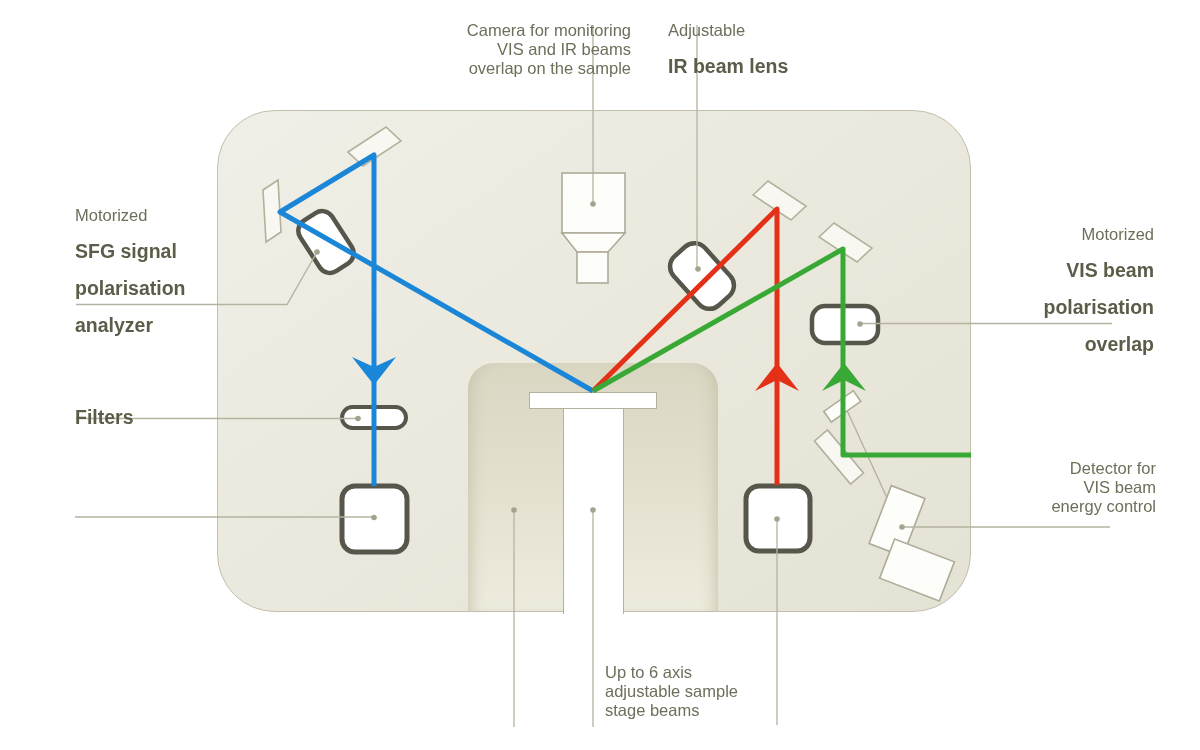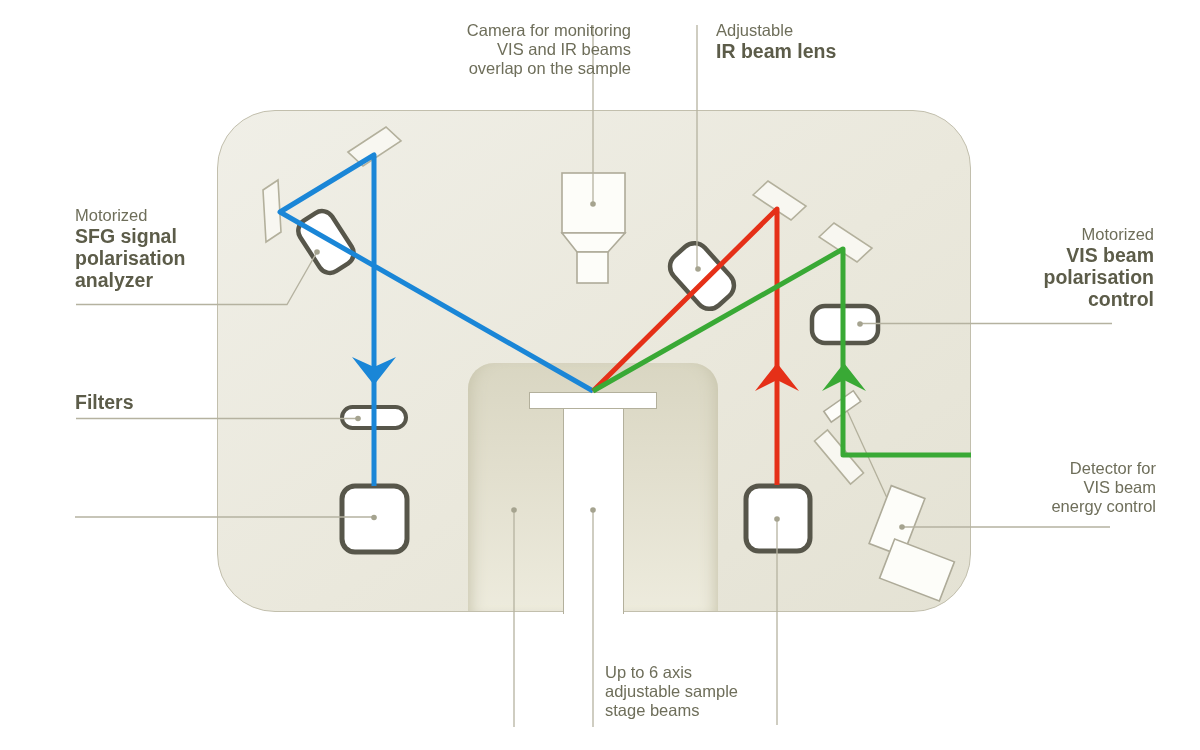--- a/index.html
+++ b/index.html
@@ -40,21 +40,21 @@
   .beam.green{stroke:var(--beam-green);}
   .arrow.blue{fill:var(--beam-blue);}
   .arrow.red{fill:var(--beam-red);}
   .arrow.green{fill:var(--beam-green);}
   .leader{fill:none;stroke:var(--leader);stroke-width:1.3;}
   .thin{stroke:var(--mirror-border);stroke-width:1.3;}
   .dot{fill:var(--dot);}
 
   .label{position:absolute;z-index:10;color:var(--text);}
   .label .ln{font-size:16.5px;line-height:19px;font-weight:400;}
-  .label .ln.b{font-size:19.5px;line-height:22px;font-weight:700;color:var(--text-bold);}
+  .label .ln.b{font-size:19.5px;line-height:22px;font-weight:700;color:var(--text-bold);margin-top:15px;}
   .label.right{text-align:right;}
 </style>
 </head>
 <body>
 
 <div class="stage">
 
   <div class="enclosure"></div>
   <div class="notch"></div>
   <div class="pedestal-column"></div>
@@ -118,42 +118,42 @@
     <path class="leader" d="M777,519 V725"></path>
     <circle class="dot" cx="777" cy="519" r="2.8"></circle>
   </svg>
 
   <div class="label right" style="top:21px;right:613px">
     <div class="ln">Camera for monitoring</div>
     <div class="ln">VIS and IR beams</div>
     <div class="ln">overlap on the sample</div>
   </div>
 
-  <div class="label" style="top:21px;left:716px">
+  <div class="label" style="top:21px;left:668px">
     <div class="ln">Adjustable</div>
     <div class="ln b">IR beam lens</div>
   </div>
 
   <div class="label" style="top:206px;left:75px">
     <div class="ln">Motorized</div>
     <div class="ln b">SFG signal</div>
     <div class="ln b">polarisation</div>
     <div class="ln b">analyzer</div>
   </div>
 
   <div class="label" style="top:391px;left:75px">
     <div class="ln b">Filters</div>
   </div>
 
 
   <div class="label right" style="top:225px;right:90px">
     <div class="ln">Motorized</div>
     <div class="ln b">VIS beam</div>
     <div class="ln b">polarisation</div>
-    <div class="ln b">control</div>
+    <div class="ln b">overlap</div>
   </div>
 
   <div class="label right" style="top:459px;right:88px">
     <div class="ln">Detector for</div>
     <div class="ln">VIS beam</div>
     <div class="ln">energy control</div>
   </div>
 
 
   <div class="label" style="top:663px;left:605px">

